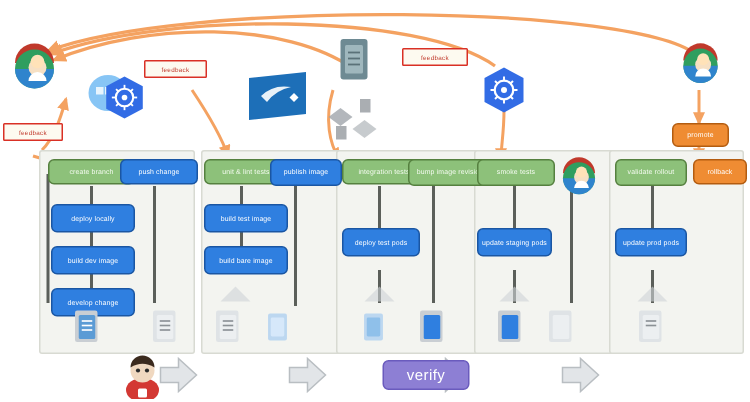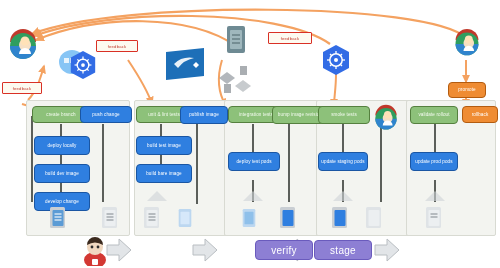--- a/index.html
+++ b/index.html
@@ -333,15 +333,14 @@
   <svg class="logo" style="left:82px; top:236px;" width="26" height="30" viewBox="0 0 26 30">
     <ellipse cx="13" cy="24" rx="11" ry="8" fill="#d33833"></ellipse>
     <circle cx="13" cy="11" r="8" fill="#f0d8c0"></circle>
     <path d="M5 9 a8 8 0 0 1 16 0 q-8 -5 -16 0 z" fill="#3b2a1e"></path>
     <circle cx="10" cy="11" r="1.4" fill="#2b2b2b"></circle>
     <circle cx="16" cy="11" r="1.4" fill="#2b2b2b"></circle>
     <rect x="10" y="23" width="6" height="6" rx="1" fill="#ffffff"></rect>
   </svg>
 
   <div class="pill" style="left:224px; top:240px; width:58px; height:20px;margin-left:31px;">verify</div>
-  <div class="pill" style="left:314px; top:240px; width:58px; height:20px;">stage</div>
 
 </div>
 
 </body></html>

